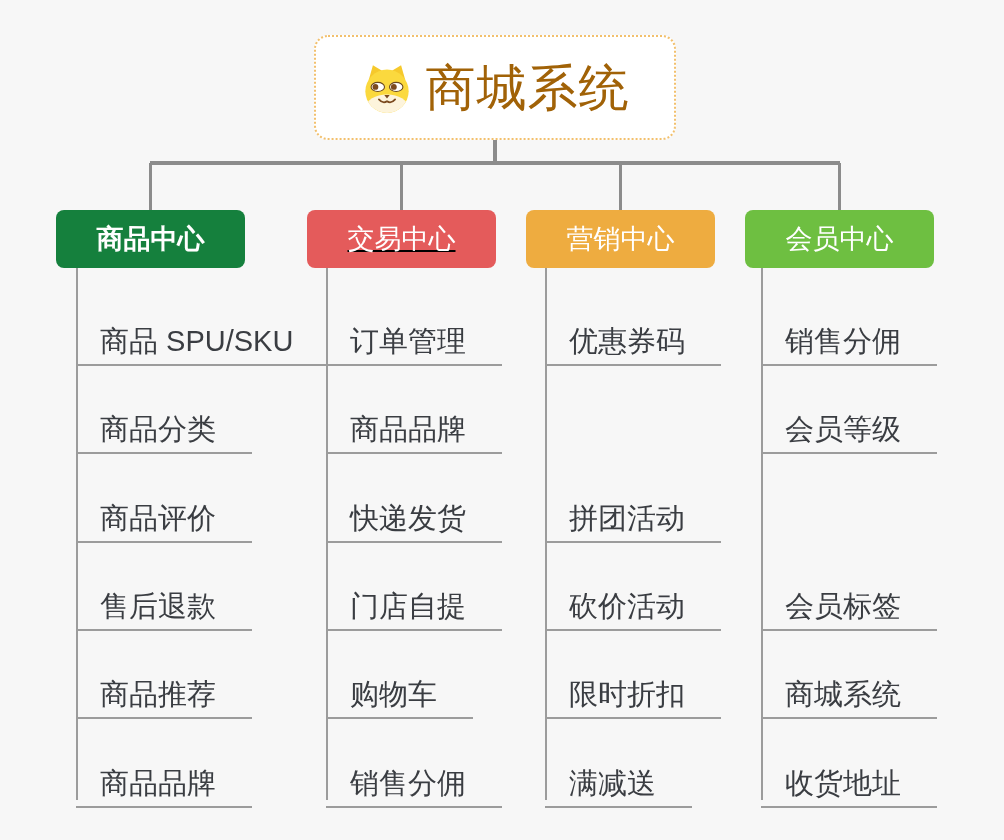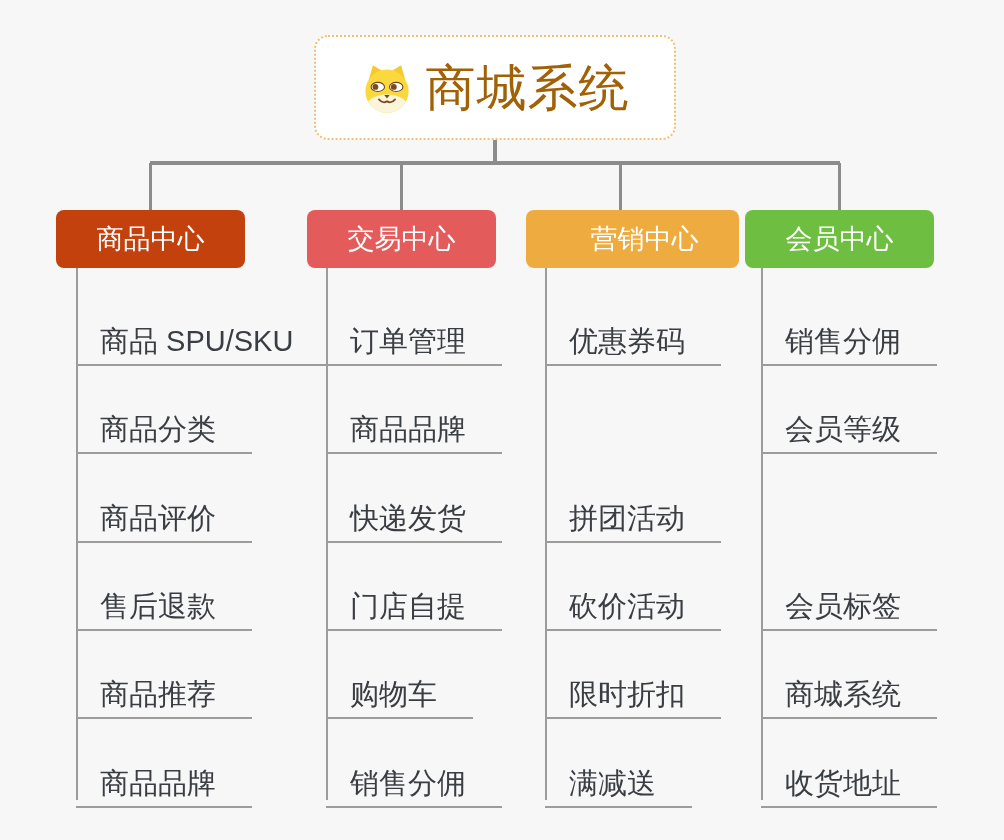--- a/index.html
+++ b/index.html
@@ -108,41 +108,41 @@
         <ellipse cx="32.5" cy="23" rx="6.2" ry="4.2" fill="#ffffff" stroke="#6b4a1e" stroke-width="1"></ellipse>
         <circle cx="13.3" cy="23" r="2.7" fill="#7b4a1f"></circle>
         <circle cx="30.3" cy="23" r="2.7" fill="#7b4a1f"></circle>
         <path d="M21.5 30.5 h5 l-2.5 3.2 Z" fill="#7b4a1f"></path>
         <path d="M16.5 34.5 Q20.2 38.8 24 36.3 Q27.8 38.8 31.5 34.5" stroke="#7b4a1f" stroke-width="1.6" fill="none" stroke-linecap="round"></path>
       </svg>
     </span>
     <span class="root-title">商城系统</span>
   </div>
 
-  <div class="branch c0" style="background-color: #c2410c;">
+  <div class="branch c0" style="background-color: #15803d; font-weight: bold;">
     <span class="branch-label">商品中心</span>
   </div>
   <div class="leaf c0 r0">商品 SPU/SKU</div>
   <div class="leaf c0 r1">商品分类</div>
   <div class="leaf c0 r2">商品评价</div>
   <div class="leaf c0 r3">售后退款</div>
   <div class="leaf c0 r4">商品推荐</div>
   <div class="leaf c0 r5">商品品牌</div>
 
-  <div class="branch c1" style="background-color: rgb(228, 91, 91);">
+  <div class="branch c1" style="background-color: rgb(228, 91, 91); text-decoration: underline;">
     <span class="branch-label">交易中心</span>
   </div>
   <div class="leaf c1 r0">订单管理</div>
   <div class="leaf c1 r1">商品品牌</div>
   <div class="leaf c1 r2">快递发货</div>
   <div class="leaf c1 r3">门店自提</div>
   <div class="leaf c1 r4">购物车</div>
   <div class="leaf c1 r5">销售分佣</div>
 
-  <div class="branch c2" style="background-color: rgb(238, 172, 64); padding-left: 24px;">
+  <div class="branch c2" style="background-color: rgb(238, 172, 64);">
     <span class="branch-label">营销中心</span>
   </div>
   <div class="leaf c2 r0">优惠券码</div>
   <div class="leaf c2 r2">拼团活动</div>
   <div class="leaf c2 r3">砍价活动</div>
   <div class="leaf c2 r4">限时折扣</div>
   <div class="leaf c2 r5">满减送</div>
 
   <div class="branch c3" style="background-color: rgb(110, 191, 65);">
     <span class="branch-label">会员中心</span>

